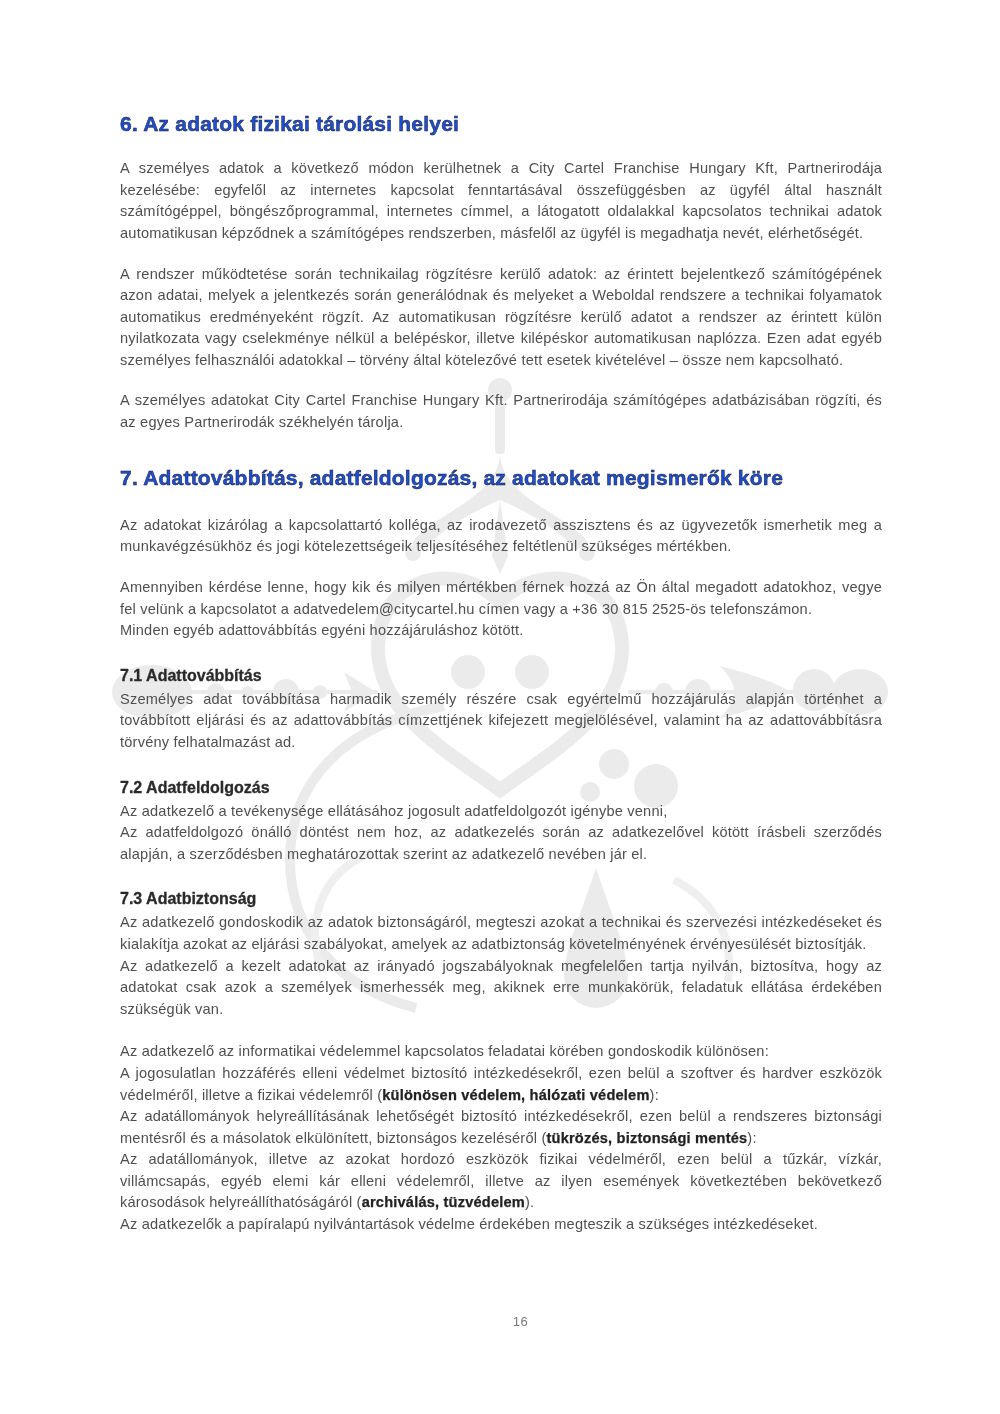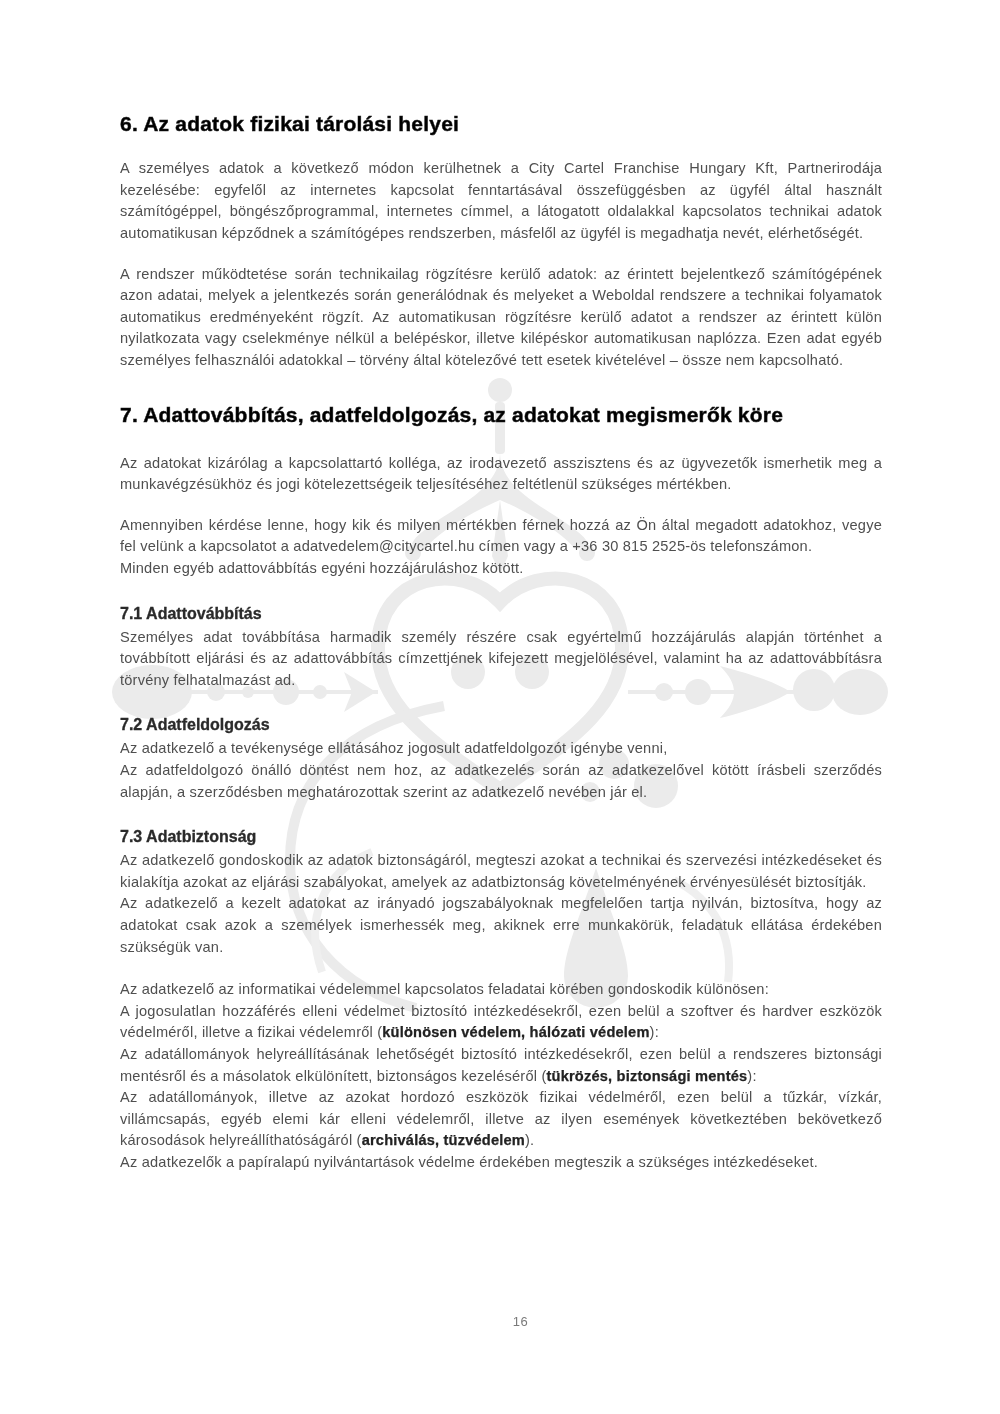--- a/index.html
+++ b/index.html
@@ -18,21 +18,21 @@
   }
   .content{
     position:relative;
     padding:112px 118px 0 120px;
     z-index:2;
   }
   h1.section{
     font-size:21px;
     line-height:1.15;
     font-weight:800;
-    color:#000000;
+    color:#1d4ed8;
     letter-spacing:.2px;
     -webkit-text-stroke:.5px #1c1c1c;
     margin:0 0 22px 0;
   }
   h1.section.s7{margin:32px 0 25px 0;}
   h3.subsection{
     font-size:16px;
     font-weight:700;
     color:#2a2a2a;
     -webkit-text-stroke:.3px #2a2a2a;
@@ -113,20 +113,21 @@
       <path d="M566 520 C606 540 626 576 620 622" fill="none" stroke="#efefef" stroke-width="8"></path>
     </g>
   </svg>
 
   <main class="content">
 
     <h1 class="section">6. Az adatok fizikai tárolási helyei</h1>
 
     <p class="body">A személyes adatok a következő  módon  kerülhetnek  a City Cartel Franchise Hungary Kft, Partnerirodája kezelésébe: egyfelől az internetes kapcsolat fenntartásával összefüggésben az ügyfél által használt számítógéppel, böngészőprogrammal, internetes címmel, a látogatott oldalakkal kapcsolatos technikai adatok automatikusan képződnek a számítógépes rendszerben, másfelől az ügyfél is megadhatja nevét, elérhetőségét.</p>
     <p class="body">A rendszer működtetése során technikailag rögzítésre kerülő adatok: az érintett bejelentkező számítógépének azon adatai, melyek a jelentkezés során generálódnak és melyeket a Weboldal rendszere a technikai folyamatok automatikus eredményeként rögzít. Az automatikusan rögzítésre kerülő adatot a rendszer az érintett külön nyilatkozata vagy cselekménye nélkül a belépéskor, illetve kilépéskor automatikusan naplózza. Ezen adat egyéb személyes felhasználói adatokkal – törvény által kötelezővé tett esetek kivételével – össze nem kapcsolható.</p>
+    <p class="body">A személyes adatokat City Cartel Franchise Hungary Kft. Partnerirodája számítógépes adatbázisában rögzíti, és az egyes Partnerirodák székhelyén tárolja.</p>
 
     <h1 class="section s7">7. Adattovábbítás, adatfeldolgozás, az adatokat megismerők köre</h1>
 
     <p class="body">Az adatokat kizárólag a kapcsolattartó kolléga, az irodavezető asszisztens és az ügyvezetők ismerhetik meg a munkavégzésükhöz és jogi kötelezettségeik teljesítéséhez feltétlenül szükséges mértékben.</p>
     <p class="body tight">Amennyiben kérdése lenne, hogy kik és milyen mértékben férnek hozzá az Ön által megadott adatokhoz, vegye fel velünk a kapcsolatot a adatvedelem@citycartel.hu címen vagy a +36 30 815 2525-ös telefonszámon.</p>
     <p class="body">Minden egyéb adattovábbítás egyéni hozzájáruláshoz kötött.</p>
 
     <h3 class="subsection">7.1 Adattovábbítás</h3>
     <p class="body">Személyes adat továbbítása harmadik személy részére csak egyértelmű hozzájárulás alapján történhet a továbbított eljárási és az adattovábbítás címzettjének kifejezett megjelölésével, valamint ha az adattovábbításra törvény felhatalmazást ad.</p>
 

